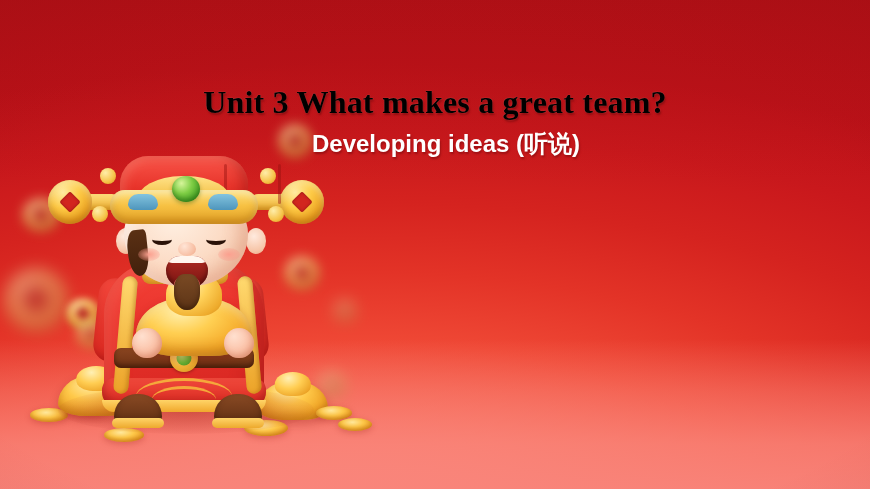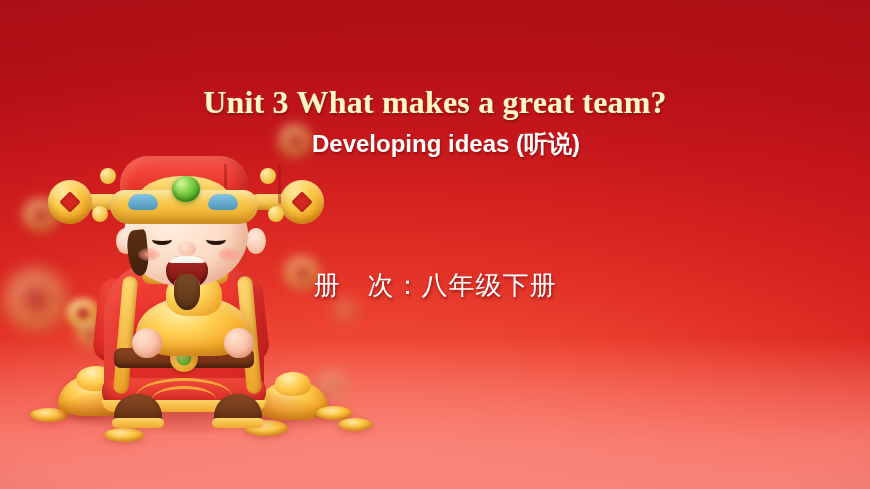--- a/index.html
+++ b/index.html
@@ -356,21 +356,21 @@
   .boot-sole.r { left:160px; }
 
   
   .title {
     position:absolute; left:0; right:0; top:84px;
     text-align:center;
     font-family:"Liberation Serif", "DejaVu Serif", serif;
     font-weight:bold;
     font-size:32px;
     letter-spacing:0.2px;
-    color:#fef9c3;
+    color:#000000;
     text-shadow:1px 2px 2px rgba(120,10,12,0.65), 0 0 1px rgba(255,255,255,0.4);
     white-space:nowrap;
   }
   .subtitle {
     position:absolute; left:0; right:0; top:128px;
     text-align:center;
     font-family:"Liberation Sans", sans-serif;
     font-weight:bold;
     font-size:24px;
     color:#ffffff;
@@ -492,16 +492,15 @@
     <div class="hat-band"></div>
     <div class="cloud c1"></div>
     <div class="cloud c2"></div>
     <div class="jewel"></div>
   </div>
 
   <div class="title">Unit 3 What makes a great team?</div>
   <div class="subtitle">Developing ideas (听说)</div>
 
   <div class="meta-row">
-    <span class="meta-item">册　次：八年级下册</span>
   </div>
 
 </div>
 
 </body></html>

